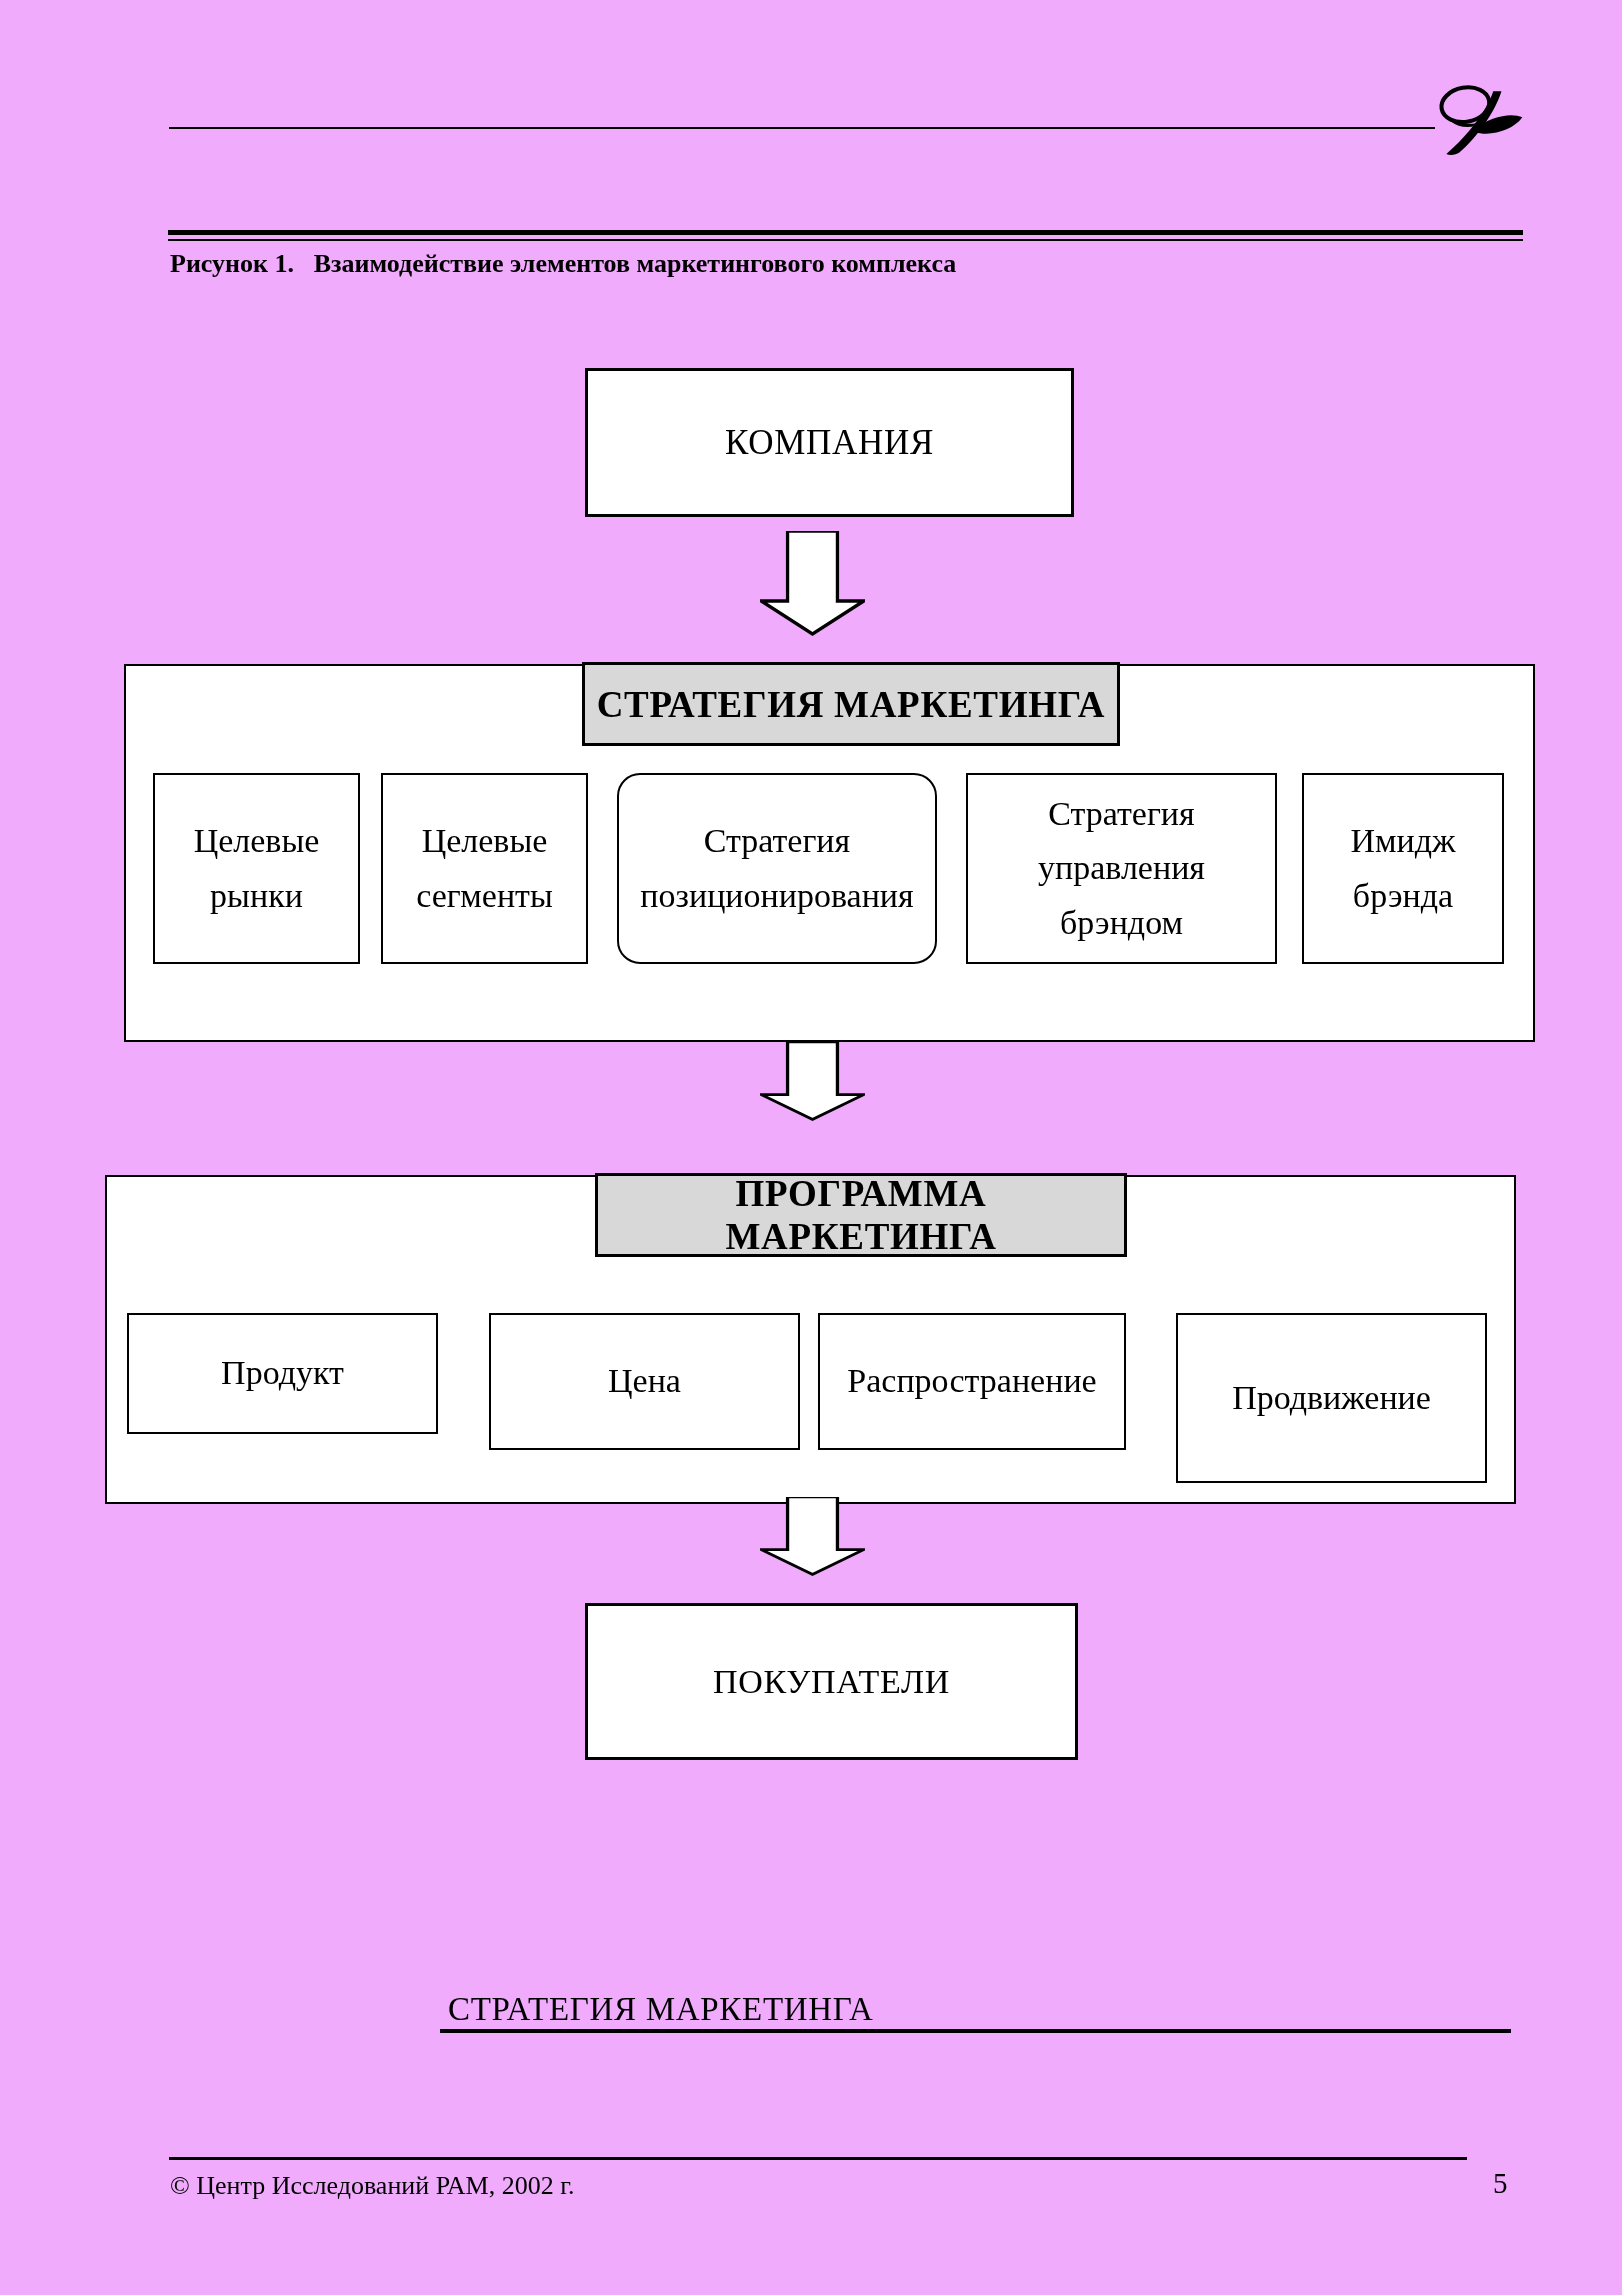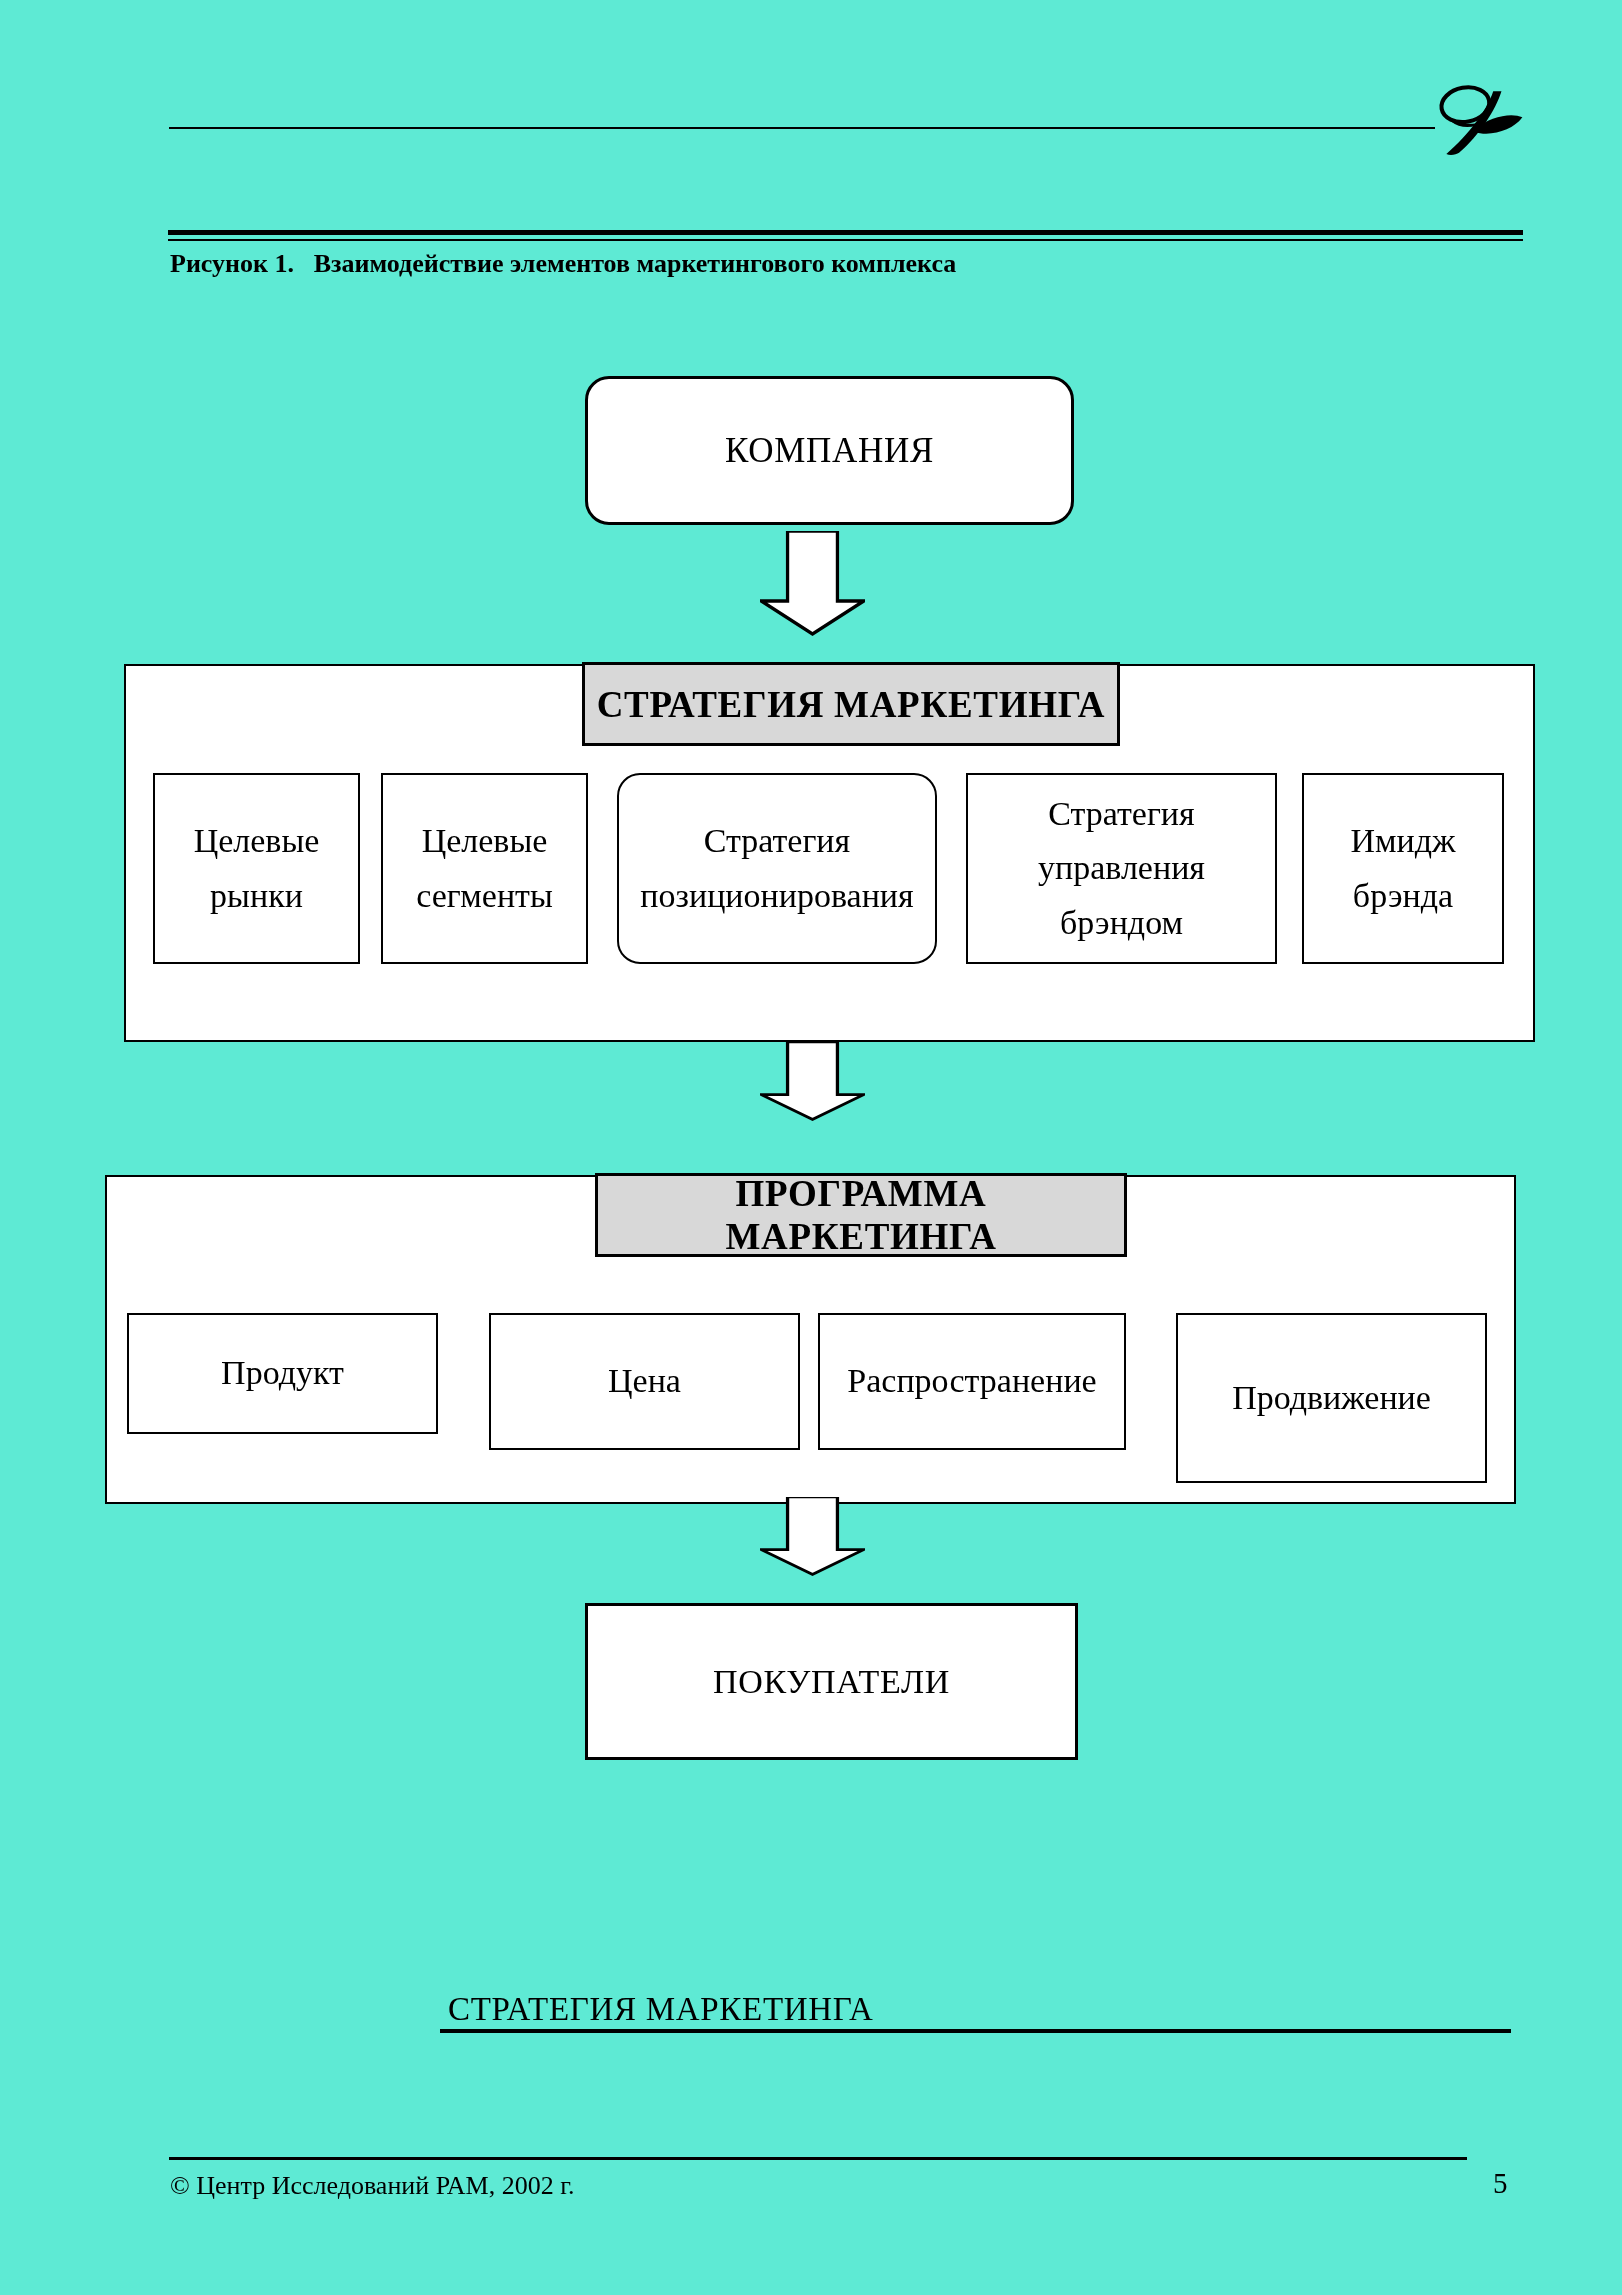--- a/index.html
+++ b/index.html
@@ -1,19 +1,19 @@
 <!DOCTYPE html>
 <html style="font-size:10.5px"><head>
 <meta charset="utf-8">
 <style>
   html,body{margin:0;padding:0;background:#888;}
   .page{
     position:relative;
     width:1622px;height:2295px;
-    background:#5eead4;
+    background:#f0abfc;
     margin:0 auto;
     font-family:"Liberation Serif","DejaVu Serif",serif;
     color:#000;
     overflow:hidden;
   }
   .abs{position:absolute;}
   .rule{background:#000;}
   .dbl-rule{
     border-top:5.9px solid #000;
     border-bottom:2px solid #000;
@@ -84,21 +84,21 @@
       <path d="M146,178 C196,138 262,124 298,140 C268,182 196,202 146,186 Z" fill="#000"></path>
     </svg>
   </div>
 
   <div class="abs dbl-rule" style="left:168px;top:230px;width:1355px;"></div>
 
   <div class="abs caption" style="left:170px;top:249px;">
     <span class="cap-label">Рисунок 1.</span><span>Взаимодействие элементов маркетингового комплекса</span>
   </div>
 
-  <div class="abs node big" style="left:585px;top:376px;width:489px;height:149px;border-radius:24px;">
+  <div class="abs node big" style="left:585px;top:368px;width:489px;height:149px;">
     <span>КОМПАНИЯ</span>
   </div>
 
   <div class="abs" style="left:760px;top:531px;width:105px;height:105px;">
     <svg class="arrow" width="105" height="105" viewBox="0 0 160 150" preserveAspectRatio="none">
       <polygon points="42,0 118,0 118,100 158,100 80,147 2,100 42,100" fill="#fff" stroke="#000" stroke-width="5"></polygon>
     </svg>
   </div>
 
   <div class="abs container-box" style="left:124px;top:664px;width:1411px;height:378px;">

